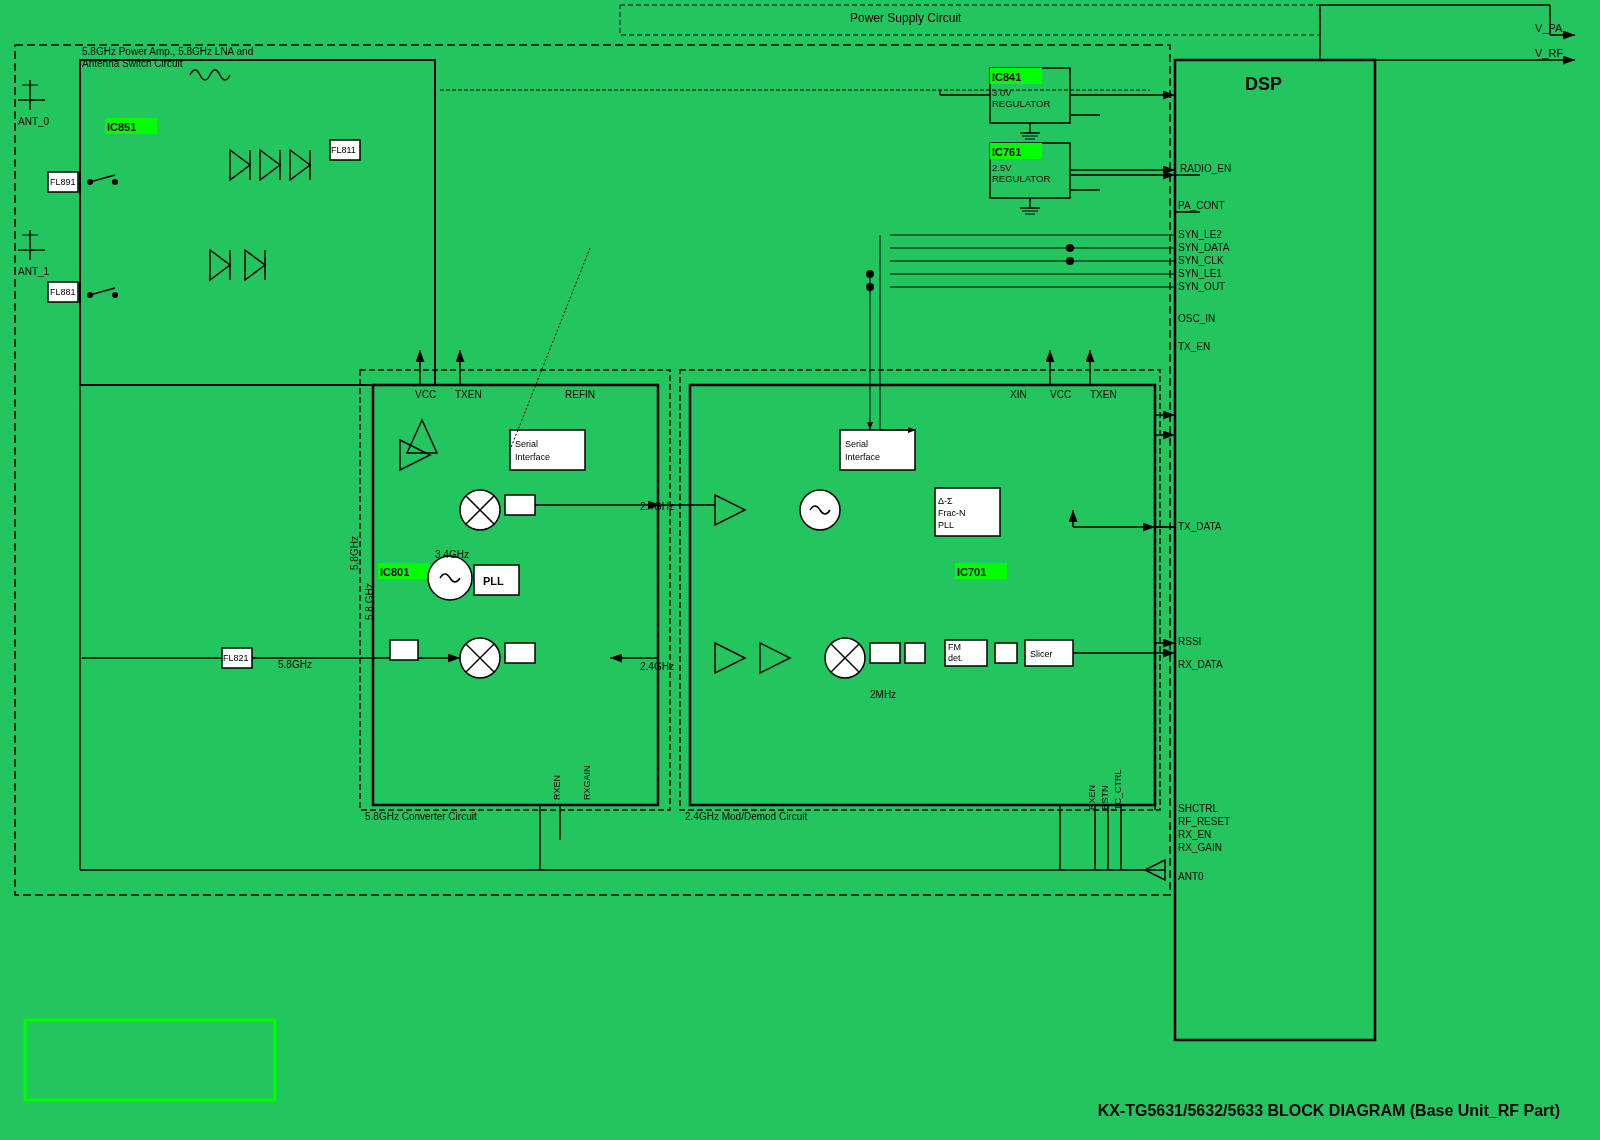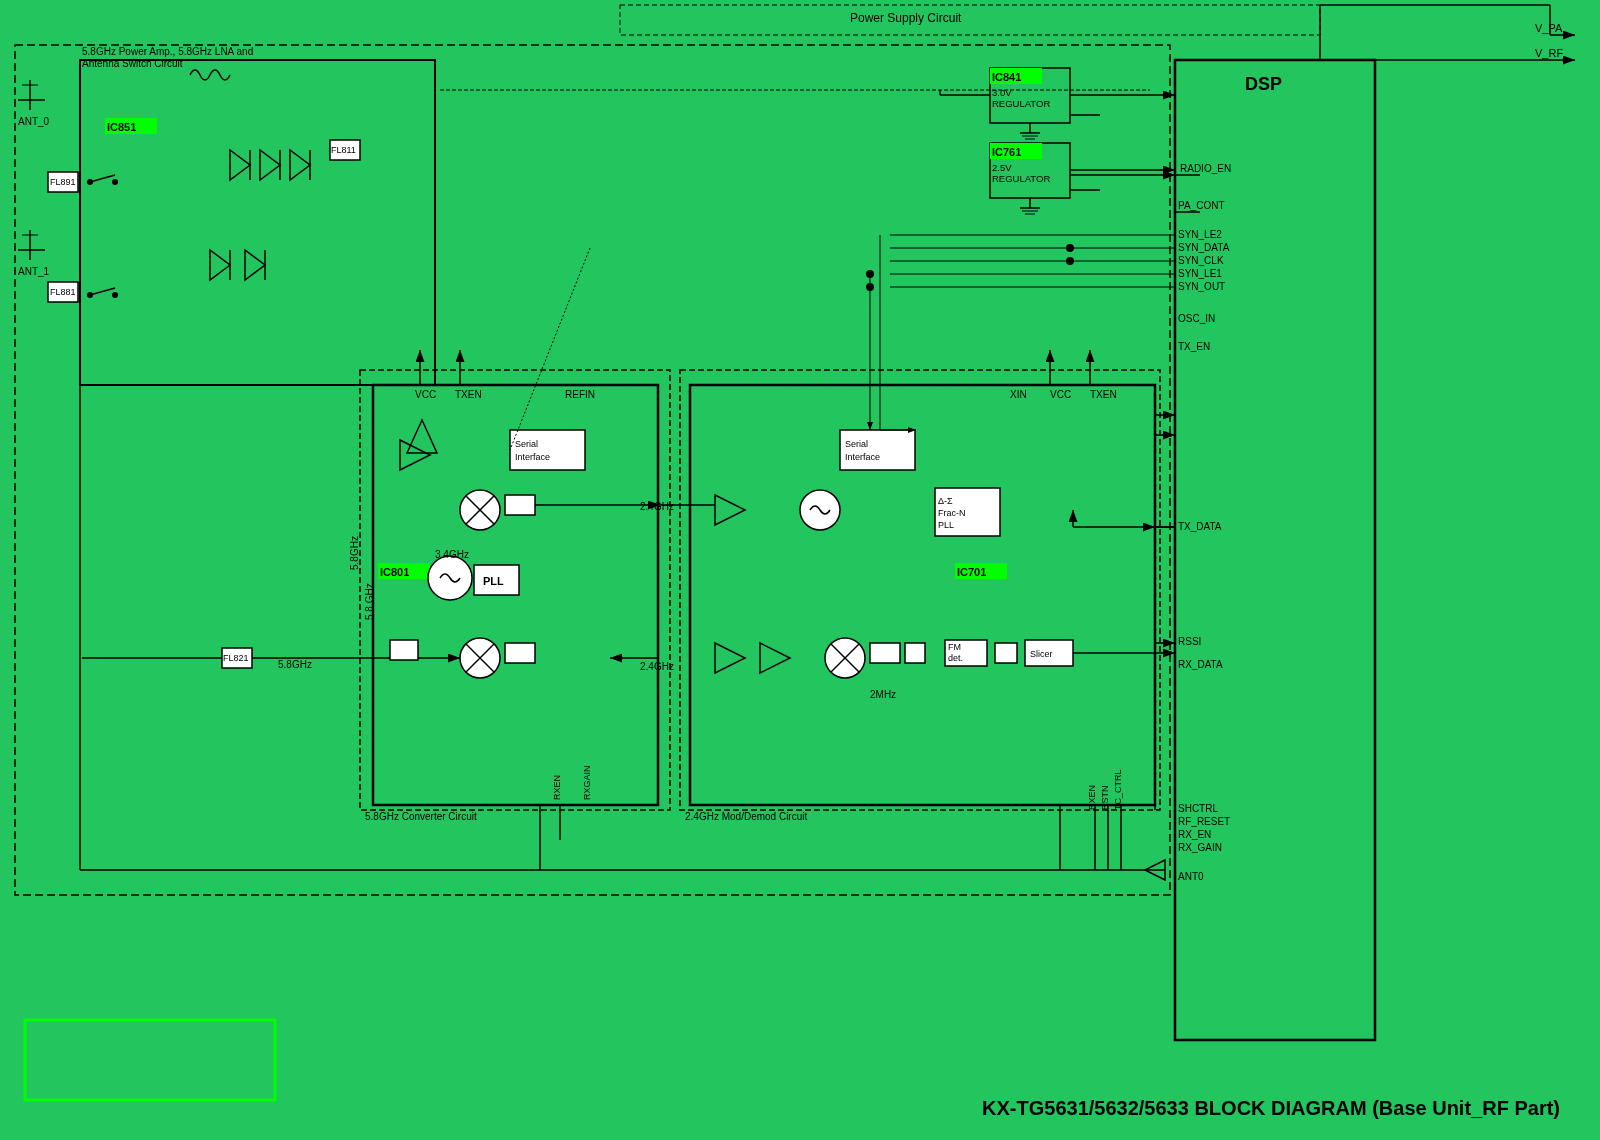--- a/index.html
+++ b/index.html
@@ -22,21 +22,21 @@
     svg {
       position: absolute;
       top: 0; left: 0;
       width: 1600px;
       height: 1140px;
     }
     .footer-text {
       position: absolute;
       bottom: 20px;
       right: 40px;
-      font-size: 20px;
+      font-size: 16px;
       font-weight: bold;
       font-family: Arial, sans-serif;
     }
   </style>
 </head>
 <body>
 
 <div id="diagram-container">
 <svg viewBox="0 0 1600 1140" xmlns="http://www.w3.org/2000/svg">
   <defs>

